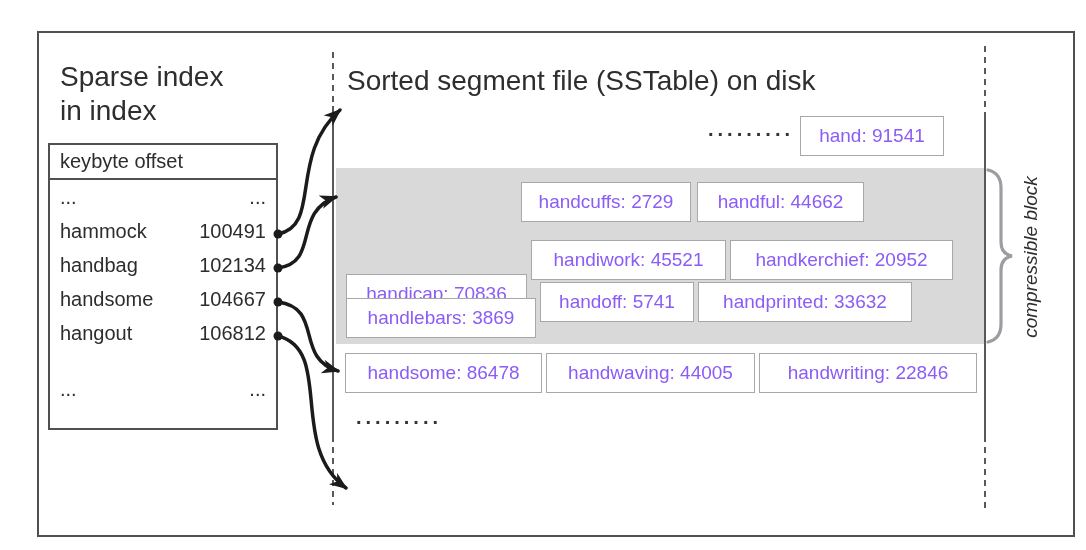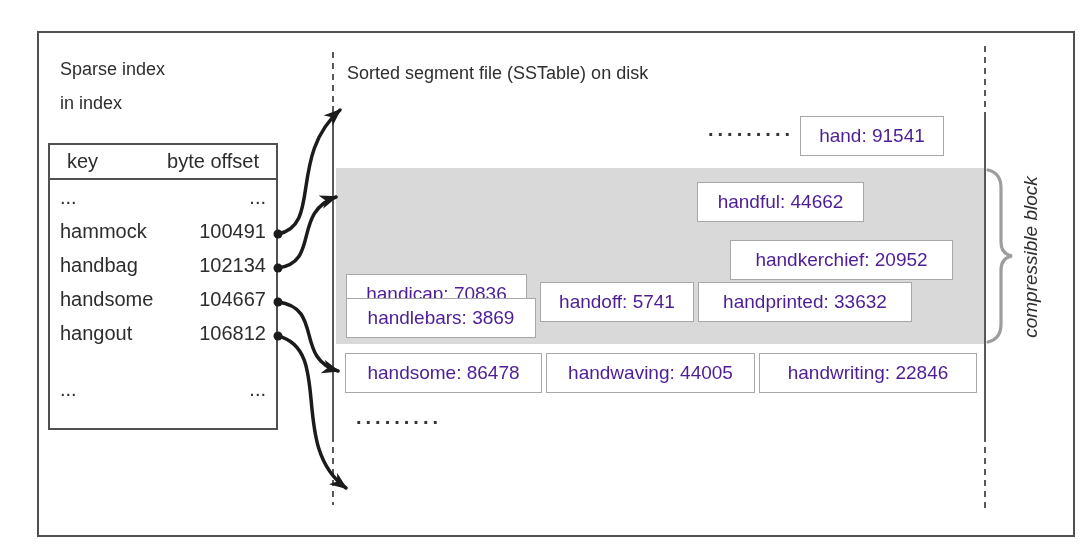--- a/index.html
+++ b/index.html
@@ -5,46 +5,46 @@
   html,body{margin:0;padding:0;background:#ffffff;}
   #stage{
     position:relative;width:1086px;height:550px;background:#ffffff;overflow:hidden;
     font-family:"Liberation Sans", sans-serif;color:#2d2d2d;
   }
   .frame{
     position:absolute;left:37px;top:31px;width:1038px;height:506px;
     border:2px solid #4f5052;box-sizing:border-box;background:#fff;
   }
   .title{
-    position:absolute;font-size:18px;line-height:34px;color:#2e2e2e;letter-spacing:0;
+    position:absolute;font-size:28px;line-height:34px;color:#2e2e2e;letter-spacing:0;margin-top:8px;
   }
   #left-title{left:60px;top:52px;}
   #right-title{left:347px;top:56px;white-space:nowrap;}
   
   #index-table{
     position:absolute;left:48px;top:143px;width:230px;height:287px;
     border:2px solid #4f5052;box-sizing:border-box;background:#fff;
     display:flex;flex-direction:column;font-size:20px;
   }
   .tbl-header{
     height:35px;box-sizing:border-box;border-bottom:2px solid #4f5052;
-    display:flex;justify-content:space-between;align-items:center;padding:0 17px;
+    display:flex;justify-content:flex-start;align-items:center;padding:0 10px;
   }
   .tbl-row{
     height:34px;display:flex;justify-content:space-between;align-items:center;padding:0 10px;
   }
   .tbl-row.last{flex:1;align-items:center;}
   
   #gray-block{
     position:absolute;left:336px;top:168px;width:648px;height:176px;background:#d9d9d9;
   }
   .cell{
     position:absolute;height:40px;box-sizing:border-box;background:#ffffff;
     border:1.5px solid #a6a8ab;display:flex;align-items:center;justify-content:center;
-    font-size:19px;white-space:nowrap;color:#4c1d95;
+    font-size:19px;white-space:nowrap;color:#8b5cf6;
   }
   .dots{
     position:absolute;font-size:20px;font-weight:bold;letter-spacing:4px;color:#333;
     line-height:30px;white-space:nowrap;
   }
   #top-dots{left:708px;top:114px;}
   #bottom-dots{left:356px;top:402px;}
   #compress-label{
     position:absolute;left:933px;top:244px;width:200px;height:26px;
     transform:rotate(-90deg);transform-origin:center center;
@@ -95,23 +95,25 @@
       <span>...</span>
       <span>...</span>
     </div>
   </div>
 
   <div id="gray-block"></div>
 
   <div class="dots" id="top-dots">.........</div>
   <div class="cell" style="left:800px;top:116px;width:144px;">hand: 91541</div>
 
+  <div class="cell" style="left:521px;top:182px;width:170px;">handcuffs: 2729</div>
   <div class="cell" style="left:697px;top:182px;width:167px;">handful: 44662</div>
 
   <div class="cell" style="left:346px;top:240px;width:181px;margin-top:34px;">handicap: 70836</div>
+  <div class="cell" style="left:531px;top:240px;width:195px;">handiwork: 45521</div>
   <div class="cell" style="left:730px;top:240px;width:223px;">handkerchief: 20952</div>
 
   <div class="cell" style="left:346px;top:298px;width:190px;">handlebars: 3869</div>
   <div class="cell" style="left:540px;top:282px;width:154px;">handoff: 5741</div>
   <div class="cell" style="left:698px;top:282px;width:214px;">handprinted: 33632</div>
 
   <div class="cell" style="left:345px;top:353px;width:197px;">handsome: 86478</div>
   <div class="cell" style="left:546px;top:353px;width:209px;">handwaving: 44005</div>
   <div class="cell" style="left:759px;top:353px;width:218px;">handwriting: 22846</div>
 

